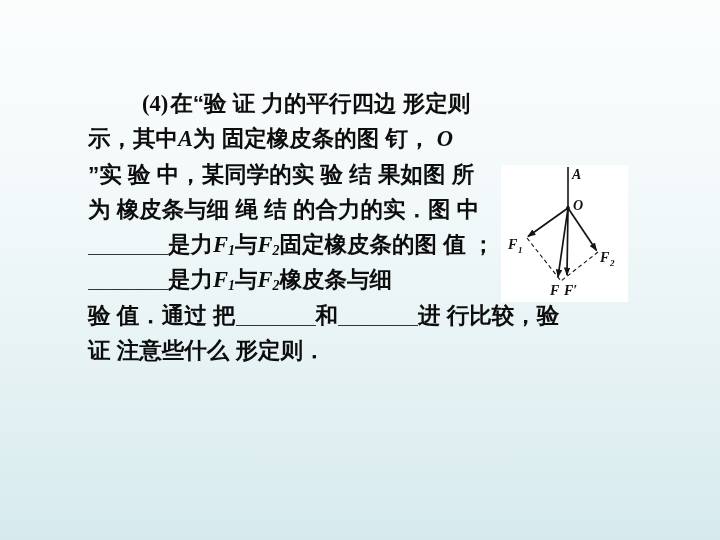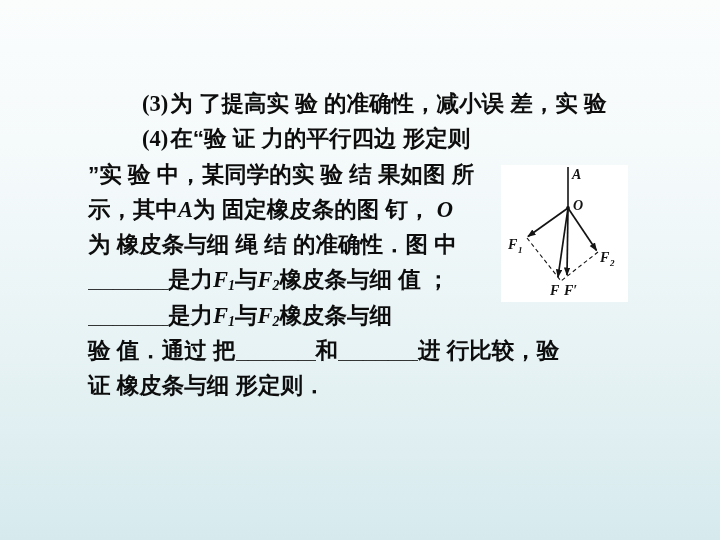--- a/index.html
+++ b/index.html
@@ -74,29 +74,28 @@
     font-style: italic;
     font-weight: bold;
     font-size: 9px;
     fill: #141414;
   }
 </style>
 </head>
 <body>
 
 <div class="problem">
-  <div class="line indent"><span class="qnum">(3)</span><span>为 了提高实 验 的准确性，减小误 差，实 验</span></div>
   <div class="line indent"><span class="qnum">(4)</span><span>在“验 证 力的平行四边 形定则</span></div>
+  <div class="line"><span>示，其中</span><span class="var">A</span><span>为 固定橡皮条的图 钉， </span><span class="var">O</span></div>
   <div class="line"><span>”实 验 中，某同学的实 验 结 果如图 所</span></div>
-  <div class="line"><span>示，其中</span><span class="var">A</span><span>为 固定橡皮条的图 钉， </span><span class="var">O</span></div>
-  <div class="line"><span>为 橡皮条与细 绳 结 的准确性．图 中</span></div>
-  <div class="line"><span class="blank">____________</span><span>是力</span><span class="var">F</span><span class="vsub">1</span><span>与</span><span class="var">F</span><span class="vsub">2</span><span>橡皮条与细 值 ；</span></div>
+  <div class="line"><span>为 橡皮条与细 绳 结 的合力的实．图 中</span></div>
+  <div class="line"><span class="blank">____________</span><span>是力</span><span class="var">F</span><span class="vsub">1</span><span>与</span><span class="var">F</span><span class="vsub">2</span><span>固定橡皮条的图 值 ；</span></div>
   <div class="line"><span class="blank">____________</span><span>是力</span><span class="var">F</span><span class="vsub">1</span><span>与</span><span class="var">F</span><span class="vsub">2</span><span>橡皮条与细</span></div>
   <div class="line"><span>验 值．通过 把</span><span class="blank">____________</span><span>和</span><span class="blank">____________</span><span>进 行比较，验</span></div>
-  <div class="line"><span>证 橡皮条与细 形定则．</span></div>
+  <div class="line"><span>证 注意些什么 形定则．</span></div>
 </div>
 
 <div class="figure">
   <svg width="127" height="137" viewBox="0 0 127 137" xmlns="http://www.w3.org/2000/svg">
     <defs>
       <marker id="ah" markerUnits="userSpaceOnUse" markerWidth="10" markerHeight="8" refX="7.5" refY="3.2" orient="auto">
         <path d="M0,0 L8.5,3.2 L0,6.4 Z" fill="#141414"></path>
       </marker>
     </defs>
     <rect x="0" y="0" width="127" height="137" fill="#ffffff"></rect>

